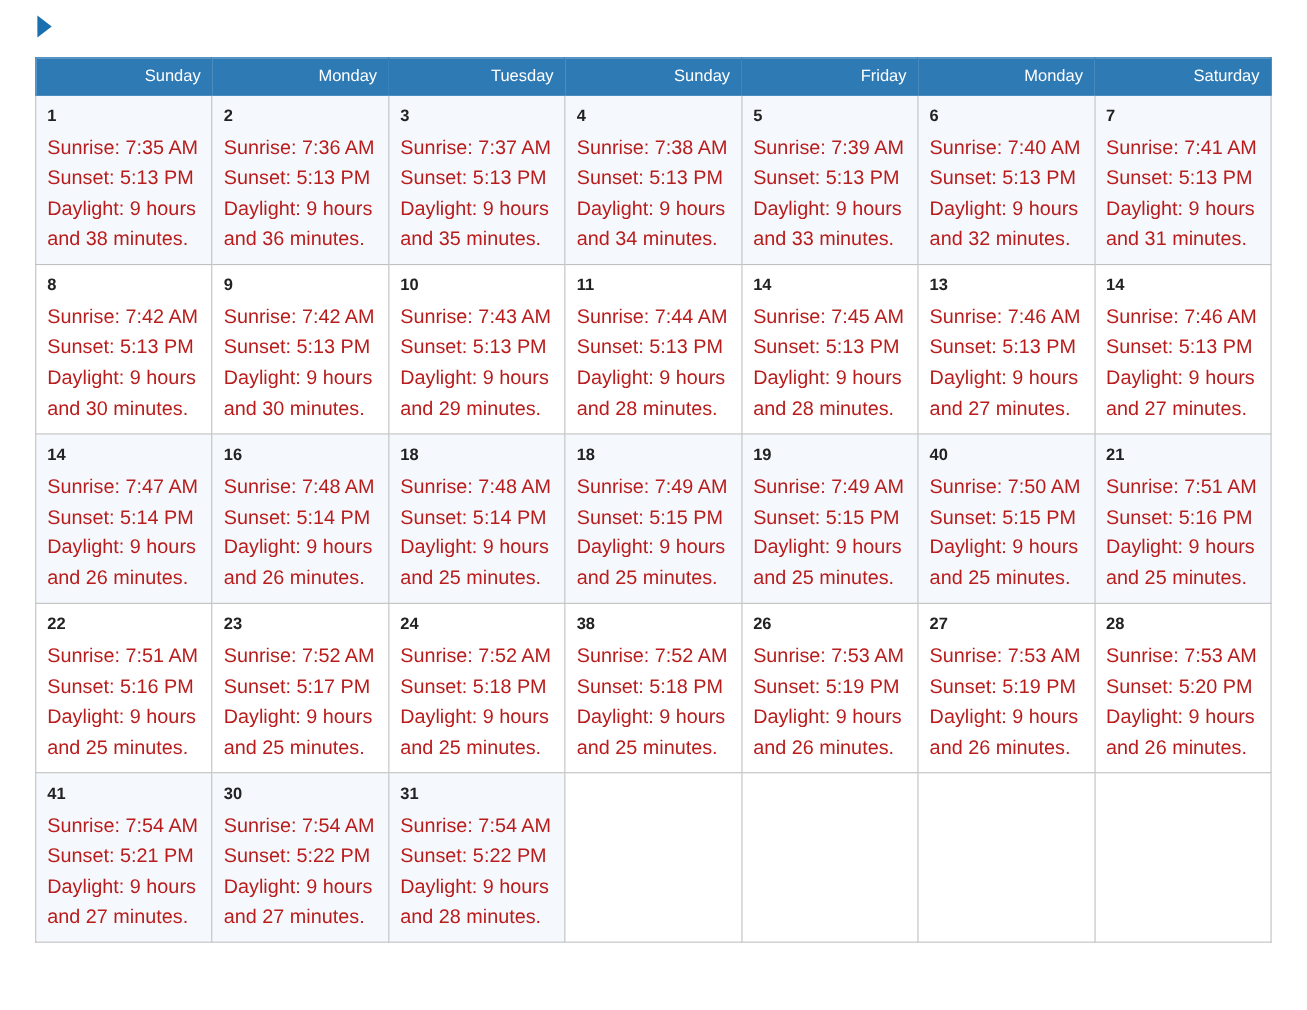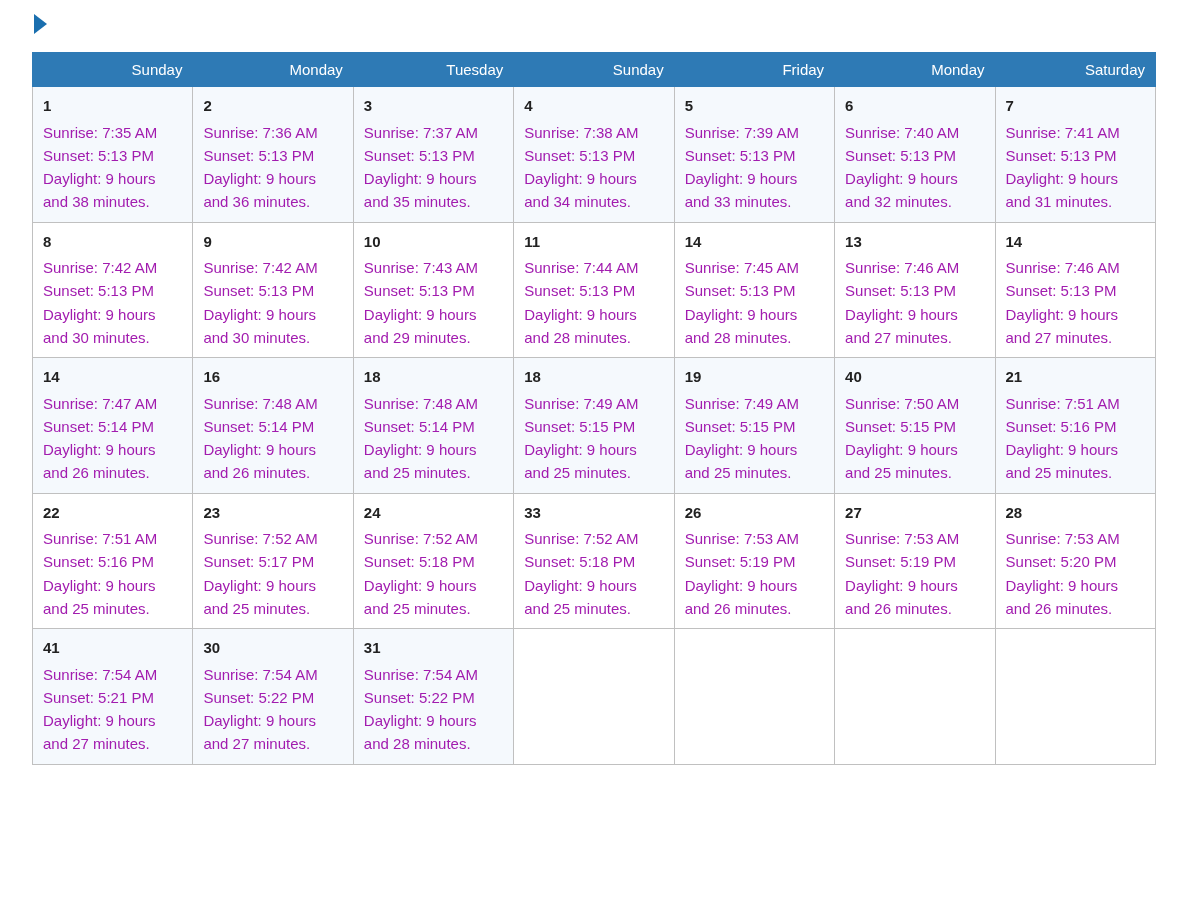--- a/index.html
+++ b/index.html
@@ -87,22 +87,22 @@
     tbody tr:nth-child(even) td {
       background-color: #ffffff;
     }
     .day-num {
       font-size: 15px;
       font-weight: bold;
       display: block;
       margin-bottom: 3px;
     }
     .day-info {
-      font-size: 15px;
-      color: #a21caf;
+      font-size: 18px;
+      color: #b91c1c;
       line-height: 1.55;
     }
     .empty-cell {
       background: #fff !important;
     }
   </style>
 </head>
 <body>
 
 <div class="header-area">
@@ -229,21 +229,21 @@
         </td>
         <td>
           <span class="day-num">23</span>
           <div class="day-info">Sunrise: 7:52 AM<br>Sunset: 5:17 PM<br>Daylight: 9 hours<br>and 25 minutes.</div>
         </td>
         <td>
           <span class="day-num">24</span>
           <div class="day-info">Sunrise: 7:52 AM<br>Sunset: 5:18 PM<br>Daylight: 9 hours<br>and 25 minutes.</div>
         </td>
         <td>
-          <span class="day-num">33</span>
+          <span class="day-num">38</span>
           <div class="day-info">Sunrise: 7:52 AM<br>Sunset: 5:18 PM<br>Daylight: 9 hours<br>and 25 minutes.</div>
         </td>
         <td>
           <span class="day-num">26</span>
           <div class="day-info">Sunrise: 7:53 AM<br>Sunset: 5:19 PM<br>Daylight: 9 hours<br>and 26 minutes.</div>
         </td>
         <td>
           <span class="day-num">27</span>
           <div class="day-info">Sunrise: 7:53 AM<br>Sunset: 5:19 PM<br>Daylight: 9 hours<br>and 26 minutes.</div>
         </td>

